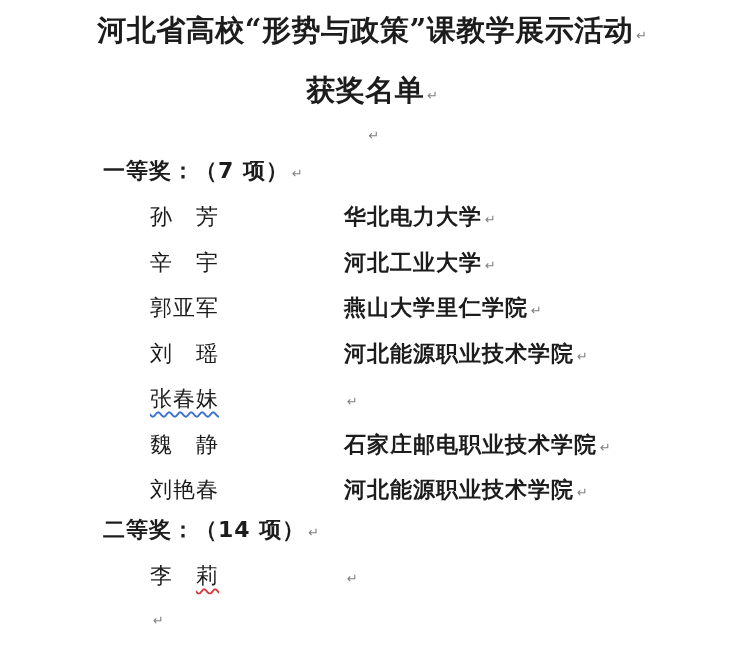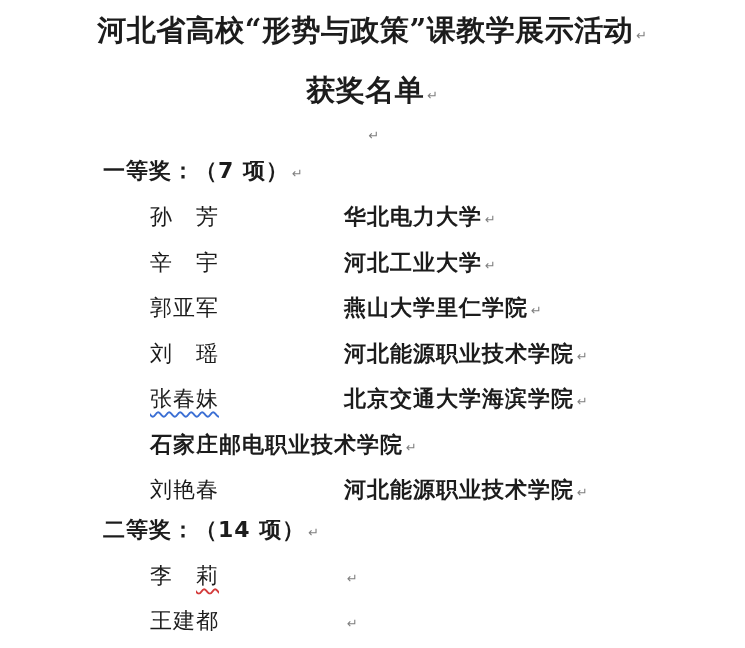--- a/index.html
+++ b/index.html
@@ -84,39 +84,38 @@
         <span class="school">燕山大学里仁学院</span>
         <span class="pmark">↵</span>
       </div>
       <div class="row">
         <span class="name"><span>刘　瑶</span></span>
         <span class="school">河北能源职业技术学院</span>
         <span class="pmark">↵</span>
       </div>
       <div class="row">
         <span class="name"><span class="u-blue">张春妹</span></span>
-        <span class="school">北京交通大学海滨学院</span>
         <span class="pmark">↵</span>
       </div>
       <div class="row">
+        <span class="name"><span>魏　静</span></span>
         <span class="school">石家庄邮电职业技术学院</span>
         <span class="pmark">↵</span>
       </div>
       <div class="row">
         <span class="name"><span>刘艳春</span></span>
         <span class="school">河北能源职业技术学院</span>
         <span class="pmark">↵</span>
       </div>
       <div class="heading"><span>二等奖：（14 项）</span><span class="pmark">↵</span></div>
       <div class="row">
         <span class="name"><span>李　</span><span class="u-red">莉</span></span>
         <span class="pmark">↵</span>
       </div>
       <div class="row">
-        <span class="name"><span>王建都</span></span>
         <span class="pmark">↵</span>
       </div>
       <div class="row">
         <span class="name"></span>
         <span class="school">河北工业职业技术学院</span>
         <span class="pmark">↵</span>
       </div>
     </div>
 
 </div>

